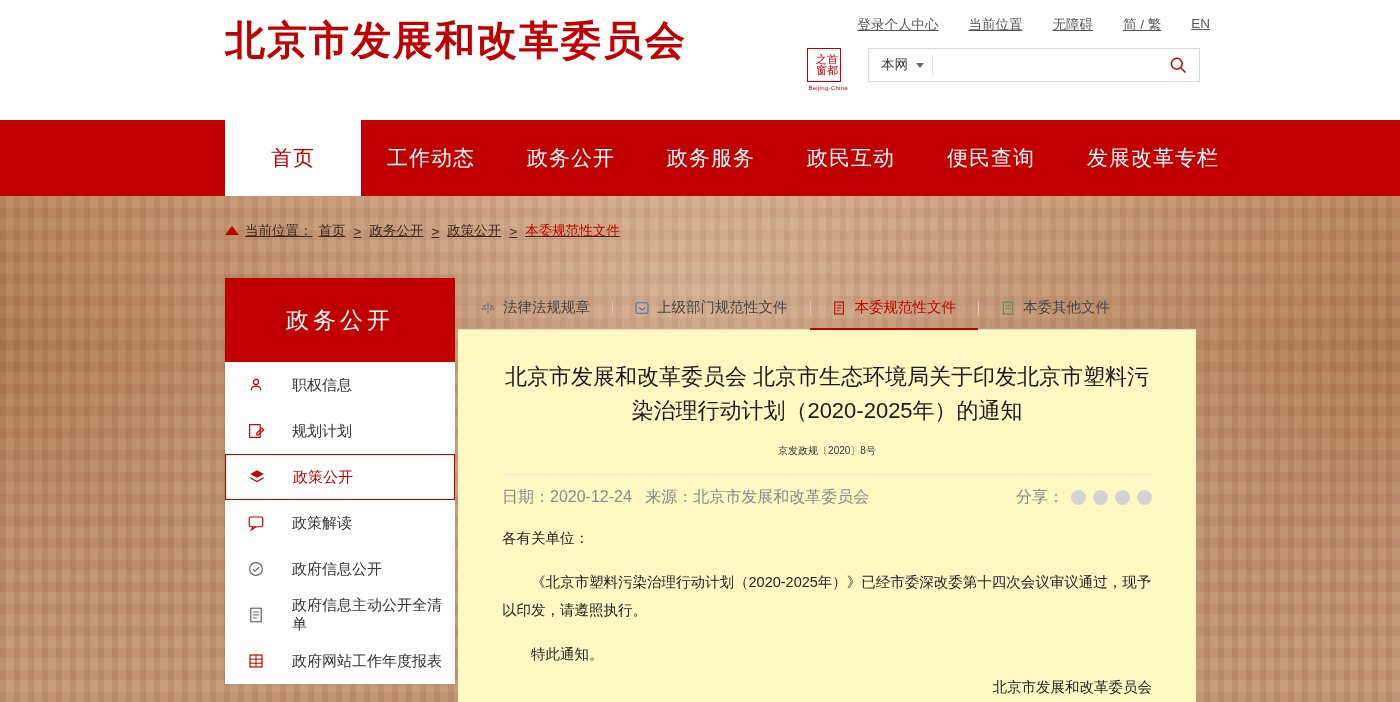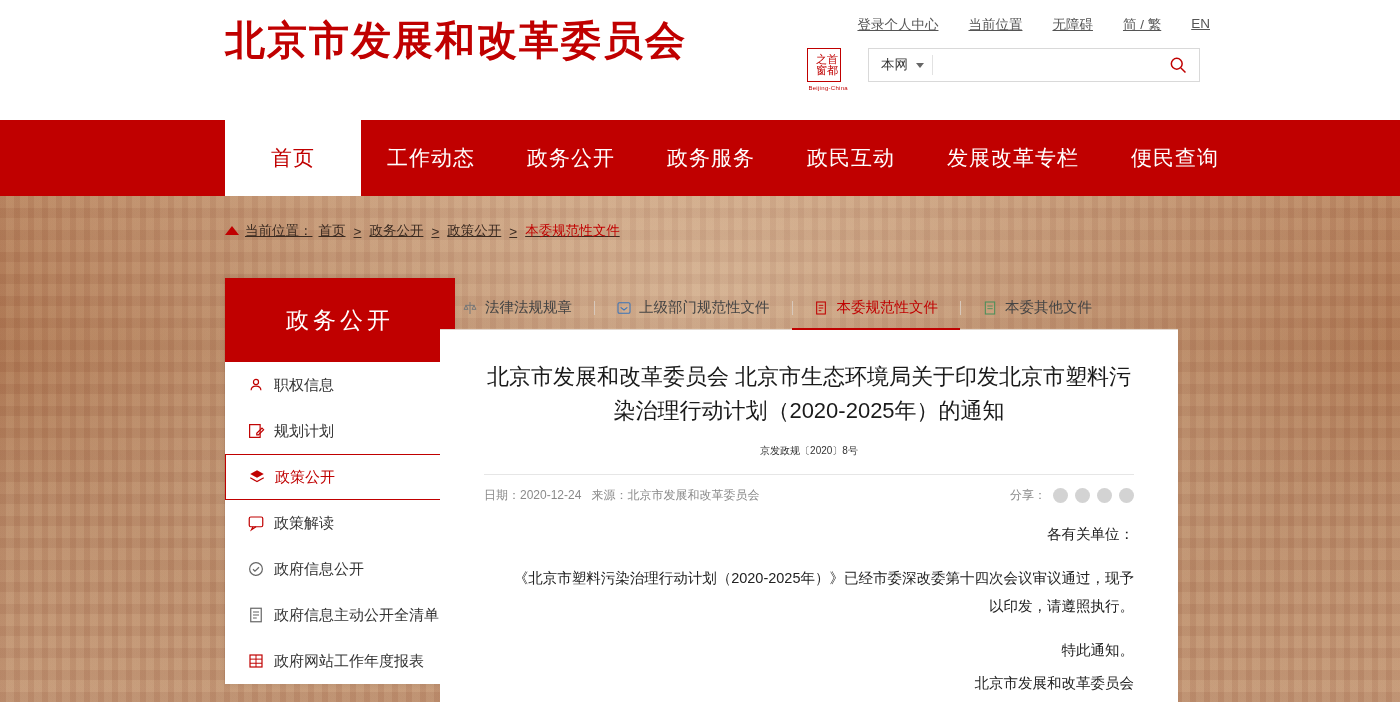--- a/index.html
+++ b/index.html
@@ -110,32 +110,32 @@
   .sidebar {
     position: absolute; left: 225px; top: 278px; width: 230px; z-index: 6;
     background: #fff; box-shadow: 0 0 6px rgba(0,0,0,.08);
   }
   .sidebar-title {
     height: 84px; background: #c00000; color: #fff;
     display: flex; align-items: center; justify-content: center;
     font-size: 23px; letter-spacing: 4px;
   }
   .side-item {
-    height: 46px; display: flex; align-items: center; gap: 9px;
+    height: 46px; display: flex; align-items: center; gap: 27px;
     padding-left: 22px; font-size: 15px; color: #333; cursor: pointer;
     position: relative;
   }
   .side-item.active {
     border: 1px solid #c00000; color: #c00000;
   }
   .side-ico { width: 18px; height: 18px; display: inline-block; flex: none; }
 
   
   .content {
-    position: absolute; left: 440px; top: 278px; width: 738px; height: 424px;
+    position: absolute; left: 458px; top: 278px; width: 738px; height: 424px;
     z-index: 6;
   }
   .tabs {
     height: 52px; display: flex; align-items: flex-end; gap: 0;
     border-bottom: 1px solid #e2d6cd; background: transparent;
   }
   .tab {
     display: flex; align-items: center; gap: 7px;
     padding: 0 22px 12px 22px; font-size: 14.5px; color: #444;
     cursor: pointer; position: relative;
@@ -144,40 +144,40 @@
     content: ""; position: absolute; left: 0; bottom: 14px; width: 1px; height: 14px;
     background: #d8c8bb;
   }
   .tab.active { color: #c00000; }
   .tab.active::after {
     content: ""; position: absolute; left: 0; right: 0; bottom: -1px; height: 2px; background: #c00000;
   }
   .tab-ico { width: 16px; height: 16px; flex: none; }
 
   .card {
-    background: #ffffff; padding: 30px 44px 0 44px; height: 372px; overflow: hidden;
+    background: #fef9c3; padding: 30px 44px 0 44px; height: 372px; overflow: hidden;
   }
   .doc-title {
     font-size: 22px; line-height: 34px; color: #1a1a1a; text-align: center;
     font-family: "Liberation Sans", sans-serif;
   }
   .doc-no {
     text-align: center; font-size: 10px; color: #333; margin-top: 16px;
   }
   .meta {
     margin-top: 16px; border-top: 1px solid #e6e6e6; padding-top: 12px;
     display: flex; align-items: center; justify-content: space-between;
-    font-size: 12px; color: #8a8a8a;
+    font-size: 16px; color: #8a8a8a;
   }
   .meta-right { display: flex; align-items: center; gap: 7px; }
   .share-dot {
     width: 15px; height: 15px; border-radius: 50%; background: #d3d3d3;
     display: inline-block;
   }
-  .body-p { font-size: 14.5px; color: #222; line-height: 28px; margin-top: 16px; text-align: right; }
+  .body-p { font-size: 14.5px; color: #222; line-height: 28px; margin-top: 16px; }
   .body-p.indent { text-indent: 2em; }
   .sign { text-align: right; font-size: 14.5px; color: #222; margin-top: 10px; }
 </style>
 </head>
 <body>
 
 <div class="page">
 
   <div class="bg-photo"></div>
 
@@ -214,22 +214,22 @@
     </div>
   </div>
 
   <div class="nav">
     <div class="nav-inner">
       <div class="nav-item active">首页</div>
       <div class="nav-item">工作动态</div>
       <div class="nav-item">政务公开</div>
       <div class="nav-item">政务服务</div>
       <div class="nav-item">政民互动</div>
+      <div class="nav-item">便民查询</div>
       <div class="nav-item">发展改革专栏</div>
-      <div class="nav-item">便民查询</div>
     </div>
   </div>
 
   <div class="crumb">
     <i class="home-tri"></i>
     <span>当前位置：</span>
     <a href="#">首页</a>
     <span class="sep">&gt;</span>
     <a href="#">政务公开</a>
     <span class="sep">&gt;</span>

